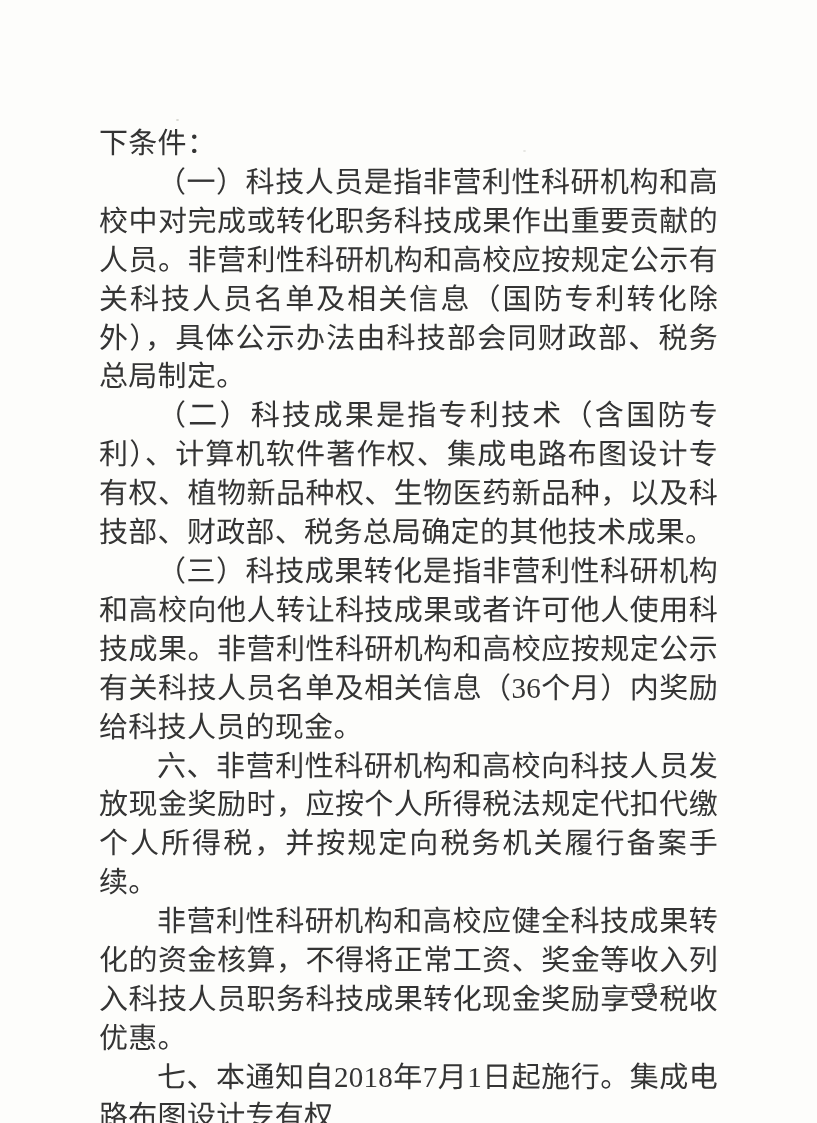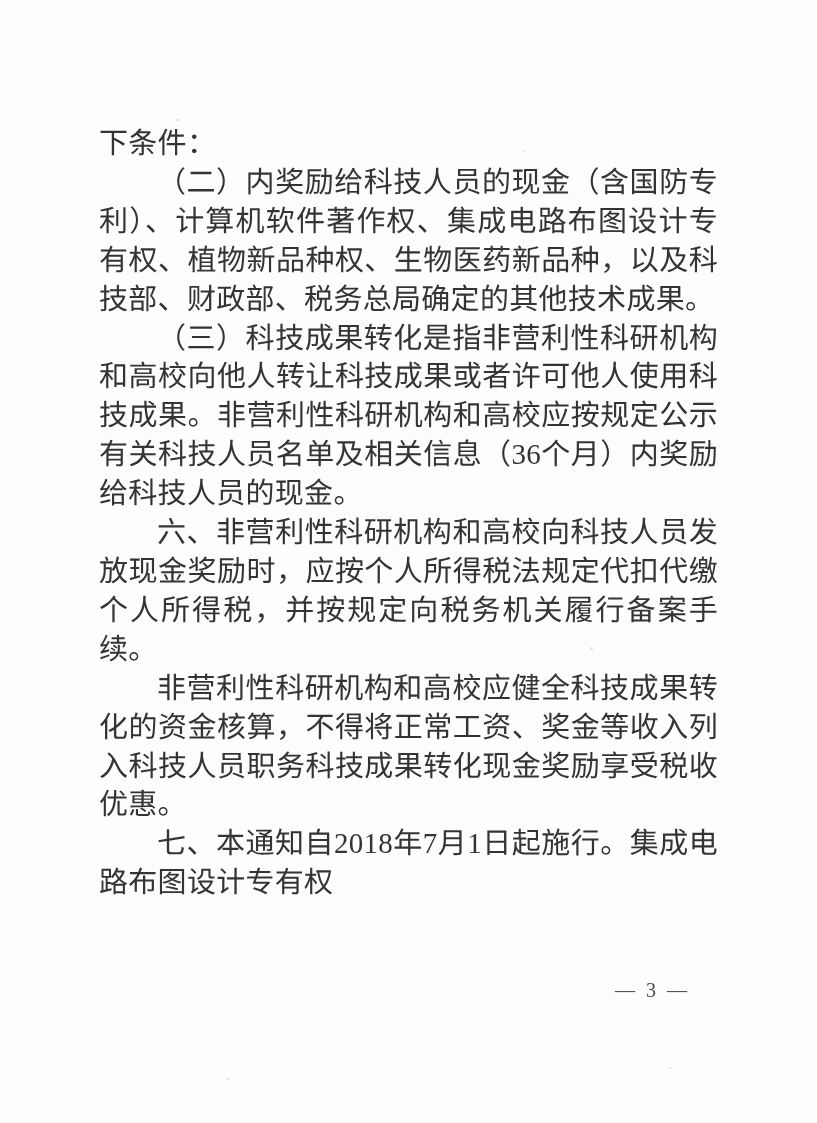--- a/index.html
+++ b/index.html
@@ -54,21 +54,22 @@
   .speck.s3 { left: 590px; top: 647px; width: 3px; height: 3px; opacity: .4; }
   .speck.s4 { left: 227px; top: 1078px; width: 3px; height: 2px; opacity: .4; }
   .speck.s5 { left: 668px; top: 1067px; width: 4px; height: 2px; opacity: .3; }
 </style>
 </head>
 <body>
 
 <div class="page">
   <div class="doc-body">
       <p class="para">下条件：</p>
-      <p class="para indent">（二）内奖励给科技人员的现金（含国防专利）、计算机软件著作权、集成电路布图设计专有权、植物新品种权、生物医药新品种，以及科技部、财政部、税务总局确定的其他技术成果。</p>
+      <p class="para indent">（一）科技人员是指非营利性科研机构和高校中对完成或转化职务科技成果作出重要贡献的人员。非营利性科研机构和高校应按规定公示有关科技人员名单及相关信息（国防专利转化除外），具体公示办法由科技部会同财政部、税务总局制定。</p>
+      <p class="para indent">（二）科技成果是指专利技术（含国防专利）、计算机软件著作权、集成电路布图设计专有权、植物新品种权、生物医药新品种，以及科技部、财政部、税务总局确定的其他技术成果。</p>
       <p class="para indent">（三）科技成果转化是指非营利性科研机构和高校向他人转让科技成果或者许可他人使用科技成果。非营利性科研机构和高校应按规定公示有关科技人员名单及相关信息（36个月）内奖励给科技人员的现金。</p>
       <p class="para indent">六、非营利性科研机构和高校向科技人员发放现金奖励时，应按个人所得税法规定代扣代缴个人所得税，并按规定向税务机关履行备案手续。</p>
       <p class="para indent">非营利性科研机构和高校应健全科技成果转化的资金核算，不得将正常工资、奖金等收入列入科技人员职务科技成果转化现金奖励享受税收优惠。</p>
       <p class="para indent">七、本通知自2018年7月1日起施行。集成电路布图设计专有权</p>
     </div>
   <div class="page-number">— 3 —</div>
   <div class="speck s1"></div>
   <div class="speck s2"></div>
   <div class="speck s3"></div>
   <div class="speck s4"></div>

